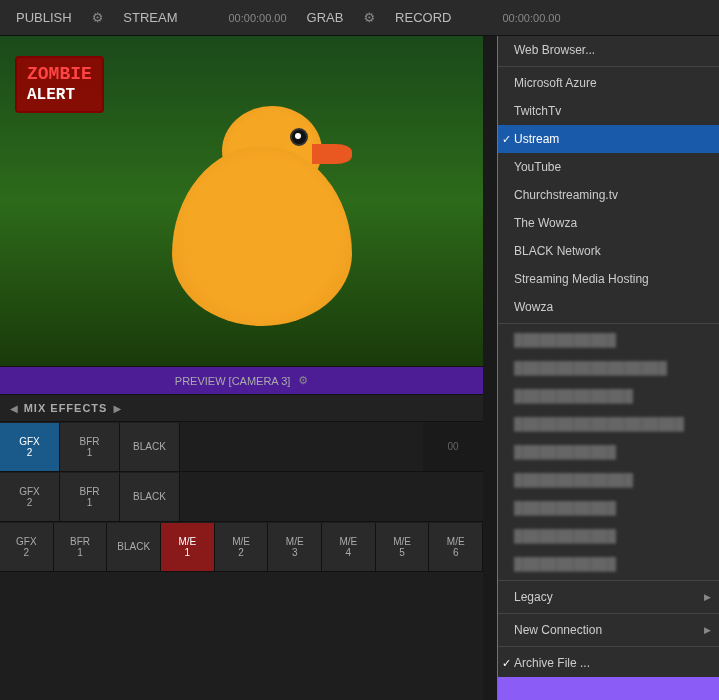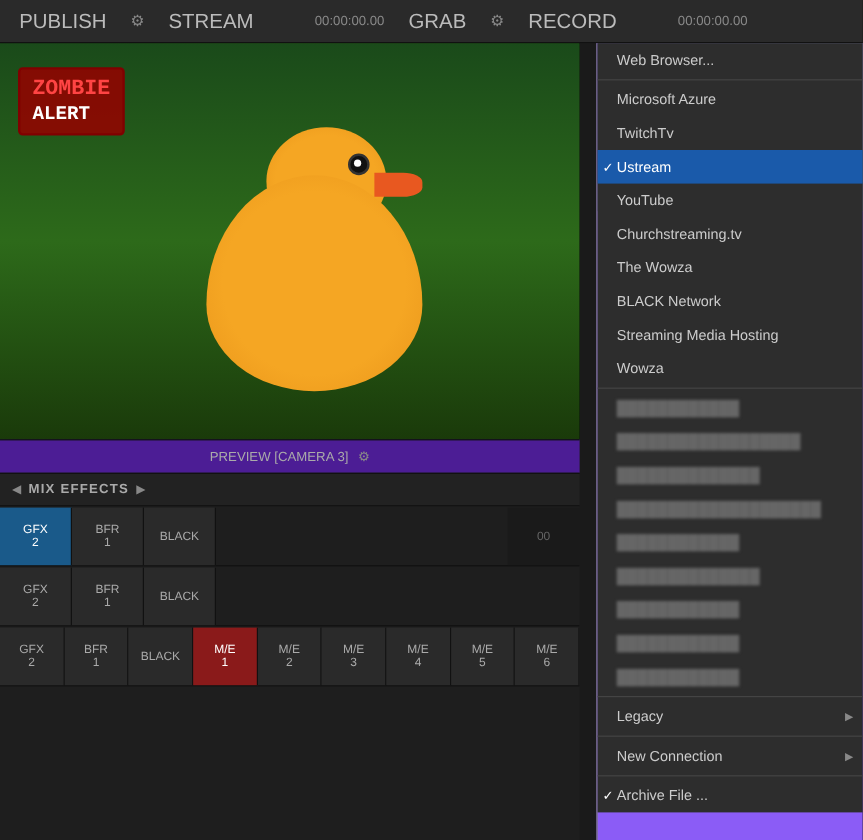--- a/index.html
+++ b/index.html
@@ -19,21 +19,21 @@
       height: 36px;
       background: #2a2a2a;
       display: flex;
       align-items: center;
       padding: 0 8px;
       gap: 12px;
       border-bottom: 1px solid #111;
     }
     .toolbar-btn {
       color: #bbb;
-      font-size: 17px;
+      font-size: 13px;
       cursor: pointer;
       padding: 4px 8px;
       border-radius: 3px;
     }
     .gear-icon {
       color: #888;
       font-size: 13px;
       cursor: pointer;
     }
     .toolbar-time {
@@ -176,21 +176,21 @@
     
     #bottom-controls {
       flex: 1;
       background: #1e1e1e;
       overflow: hidden;
     }
 
     
     .btn-row {
       display: flex;
-      align-items: flex-end;
+      align-items: center;
       height: 50px;
       border-bottom: 1px solid #111;
     }
     .btn-cell {
       width: 60px;
       height: 48px;
       display: flex;
       align-items: center;
       justify-content: center;
       flex-direction: column;

